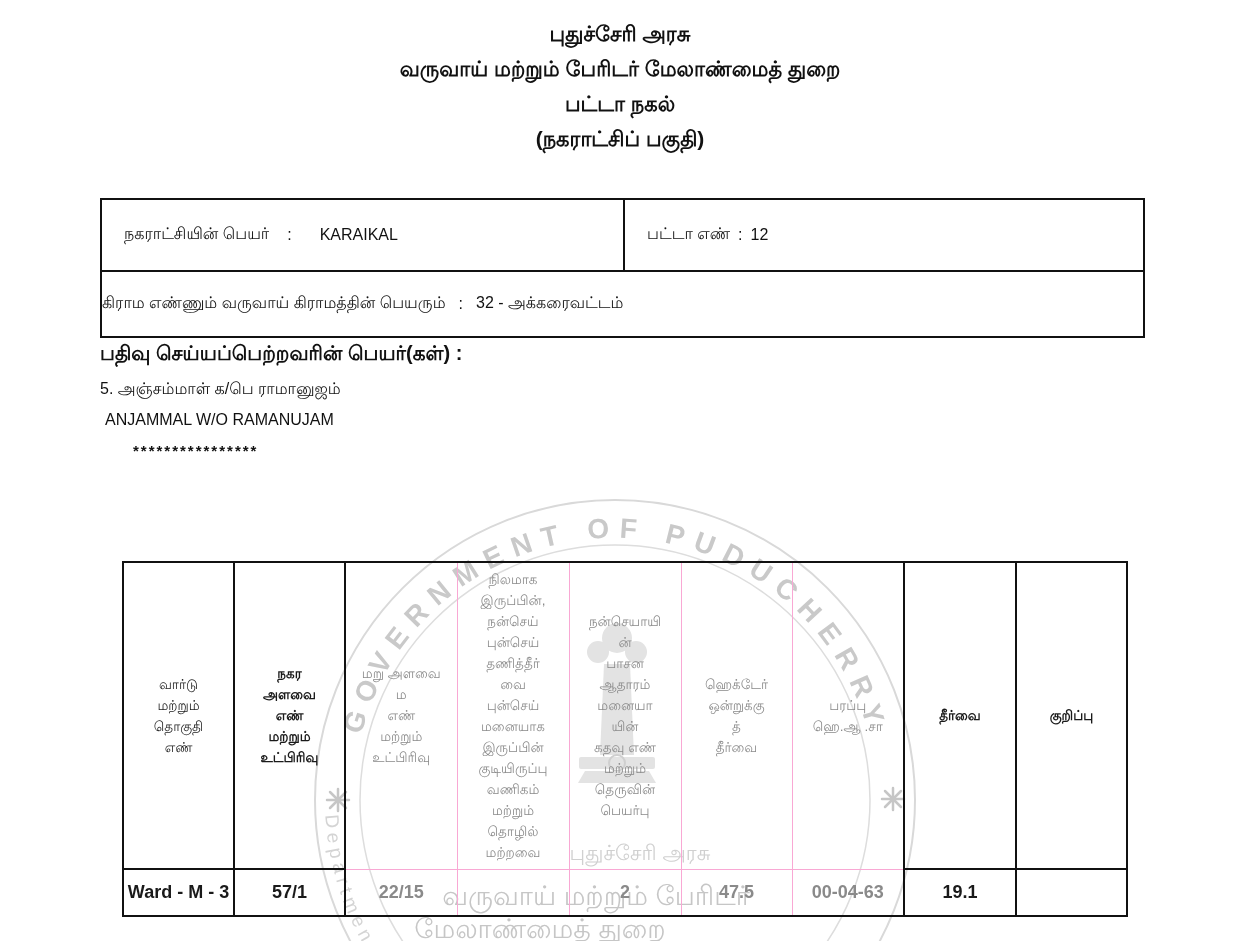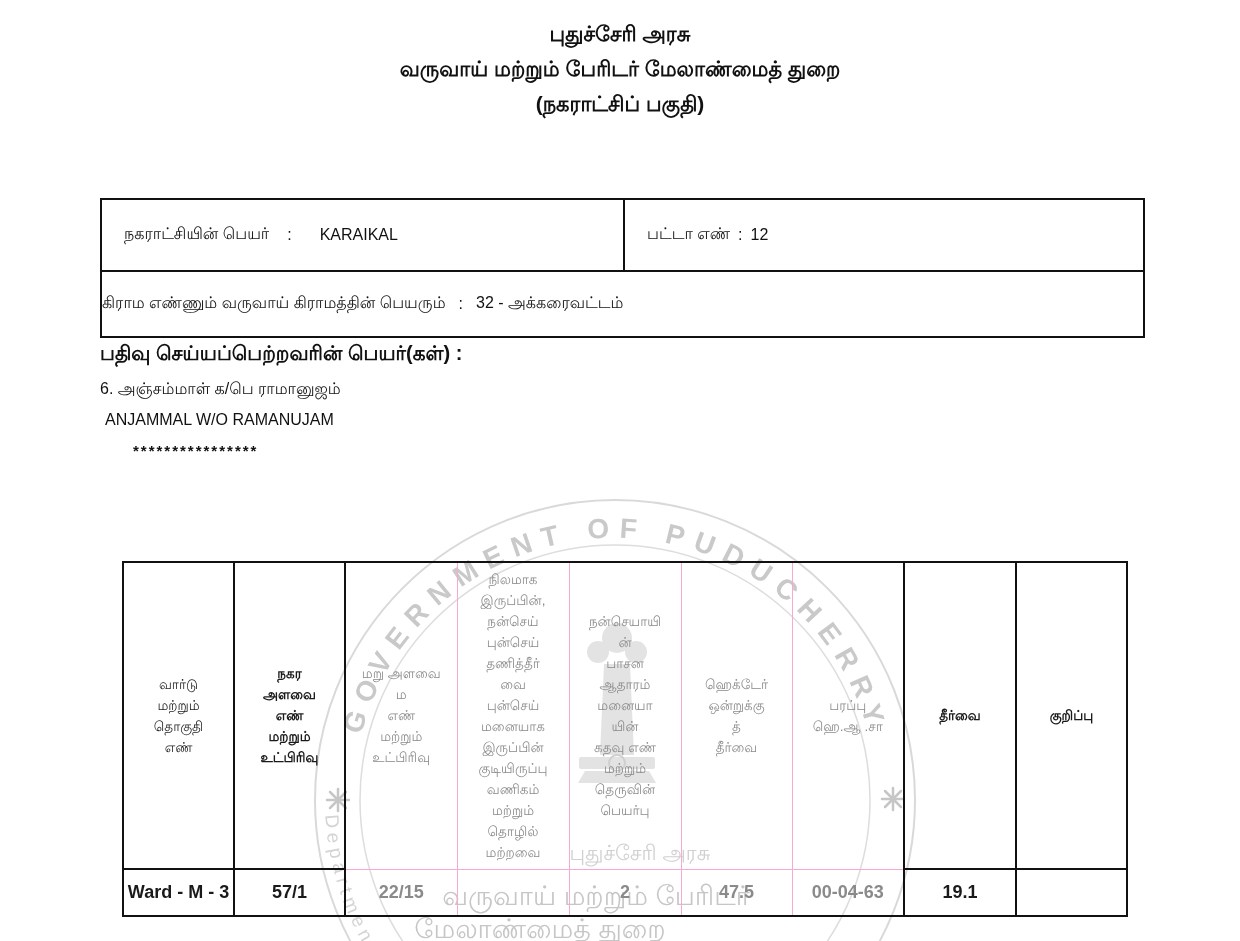--- a/index.html
+++ b/index.html
@@ -89,20 +89,21 @@
   </g>
 
   <text x="640" y="860" text-anchor="middle" font-family="Liberation Sans, sans-serif" font-size="21" fill="#d0d0d0">புதுச்சேரி அரசு</text>
   <text x="596" y="905" text-anchor="middle" font-family="Liberation Sans, sans-serif" font-size="27" fill="#c6c6c6">வருவாய் மற்றும் பேரிடர்</text>
   <text x="540" y="938" text-anchor="middle" font-family="Liberation Sans, sans-serif" font-size="27" fill="#c6c6c6">மேலாண்மைத் துறை</text>
 </svg>
 
 <div class="titles">
   <div>புதுச்சேரி அரசு</div>
   <div>வருவாய் மற்றும் பேரிடர் மேலாண்மைத் துறை</div>
+  <div>பட்டா நகல்</div>
   <div>(நகராட்சிப் பகுதி)</div>
 </div>
 
 <div class="infobox">
   <div class="ib-row1">
     <div class="ib-left">
       <span>நகராட்சியின் பெயர்</span>
       <span class="sep1">:</span>
       <span>KARAIKAL</span>
     </div>
@@ -114,21 +115,21 @@
   </div>
   <div class="ib-row2">
     <span>கிராம எண்ணும் வருவாய் கிராமத்தின் பெயரும்</span>
     <span class="sep3">:</span>
     <span>32 - அக்கரைவட்டம்</span>
   </div>
 </div>
 
 <div class="owners">
   <div class="owners-title">பதிவு செய்யப்பெற்றவரின் பெயர்(கள்) :</div>
-  <div class="owner-tamil">6. அஞ்சம்மாள் க/பெ ராமானுஜம்</div>
+  <div class="owner-tamil">5. அஞ்சம்மாள் க/பெ ராமானுஜம்</div>
   <div class="owner-english">ANJAMMAL W/O RAMANUJAM</div>
   <div class="owner-mask">****************</div>
 </div>
 
 <table class="main-table">
   <colgroup>
     <col style="width:111px">
       <col style="width:111px">
       <col style="width:112px">
     <col style="width:112px">

